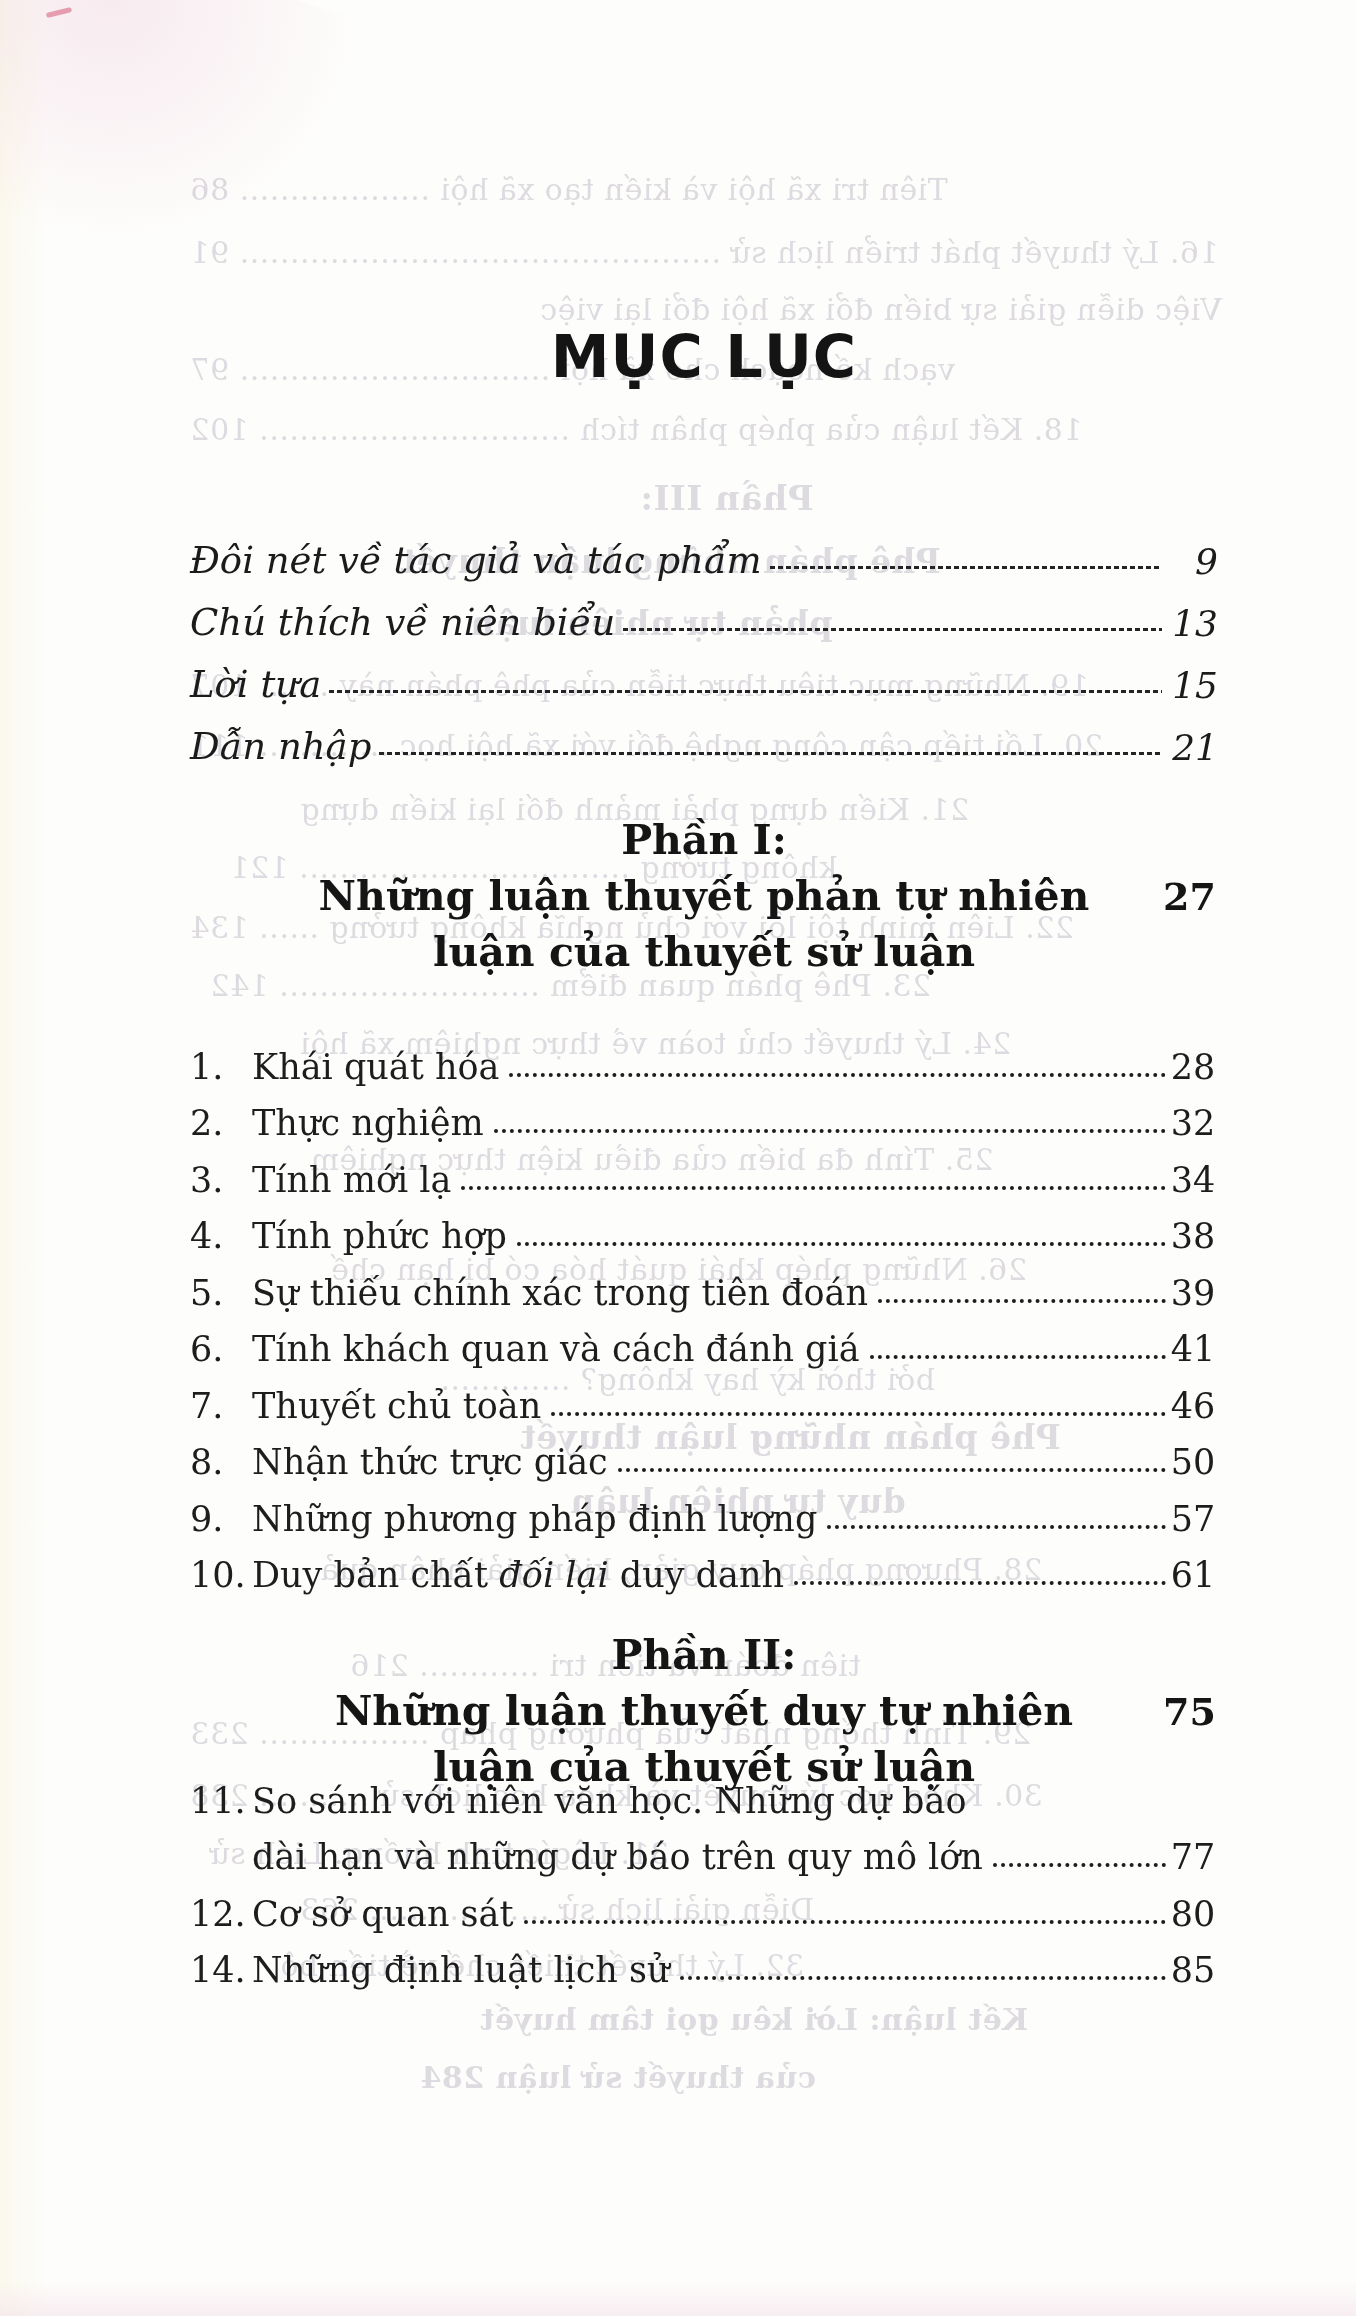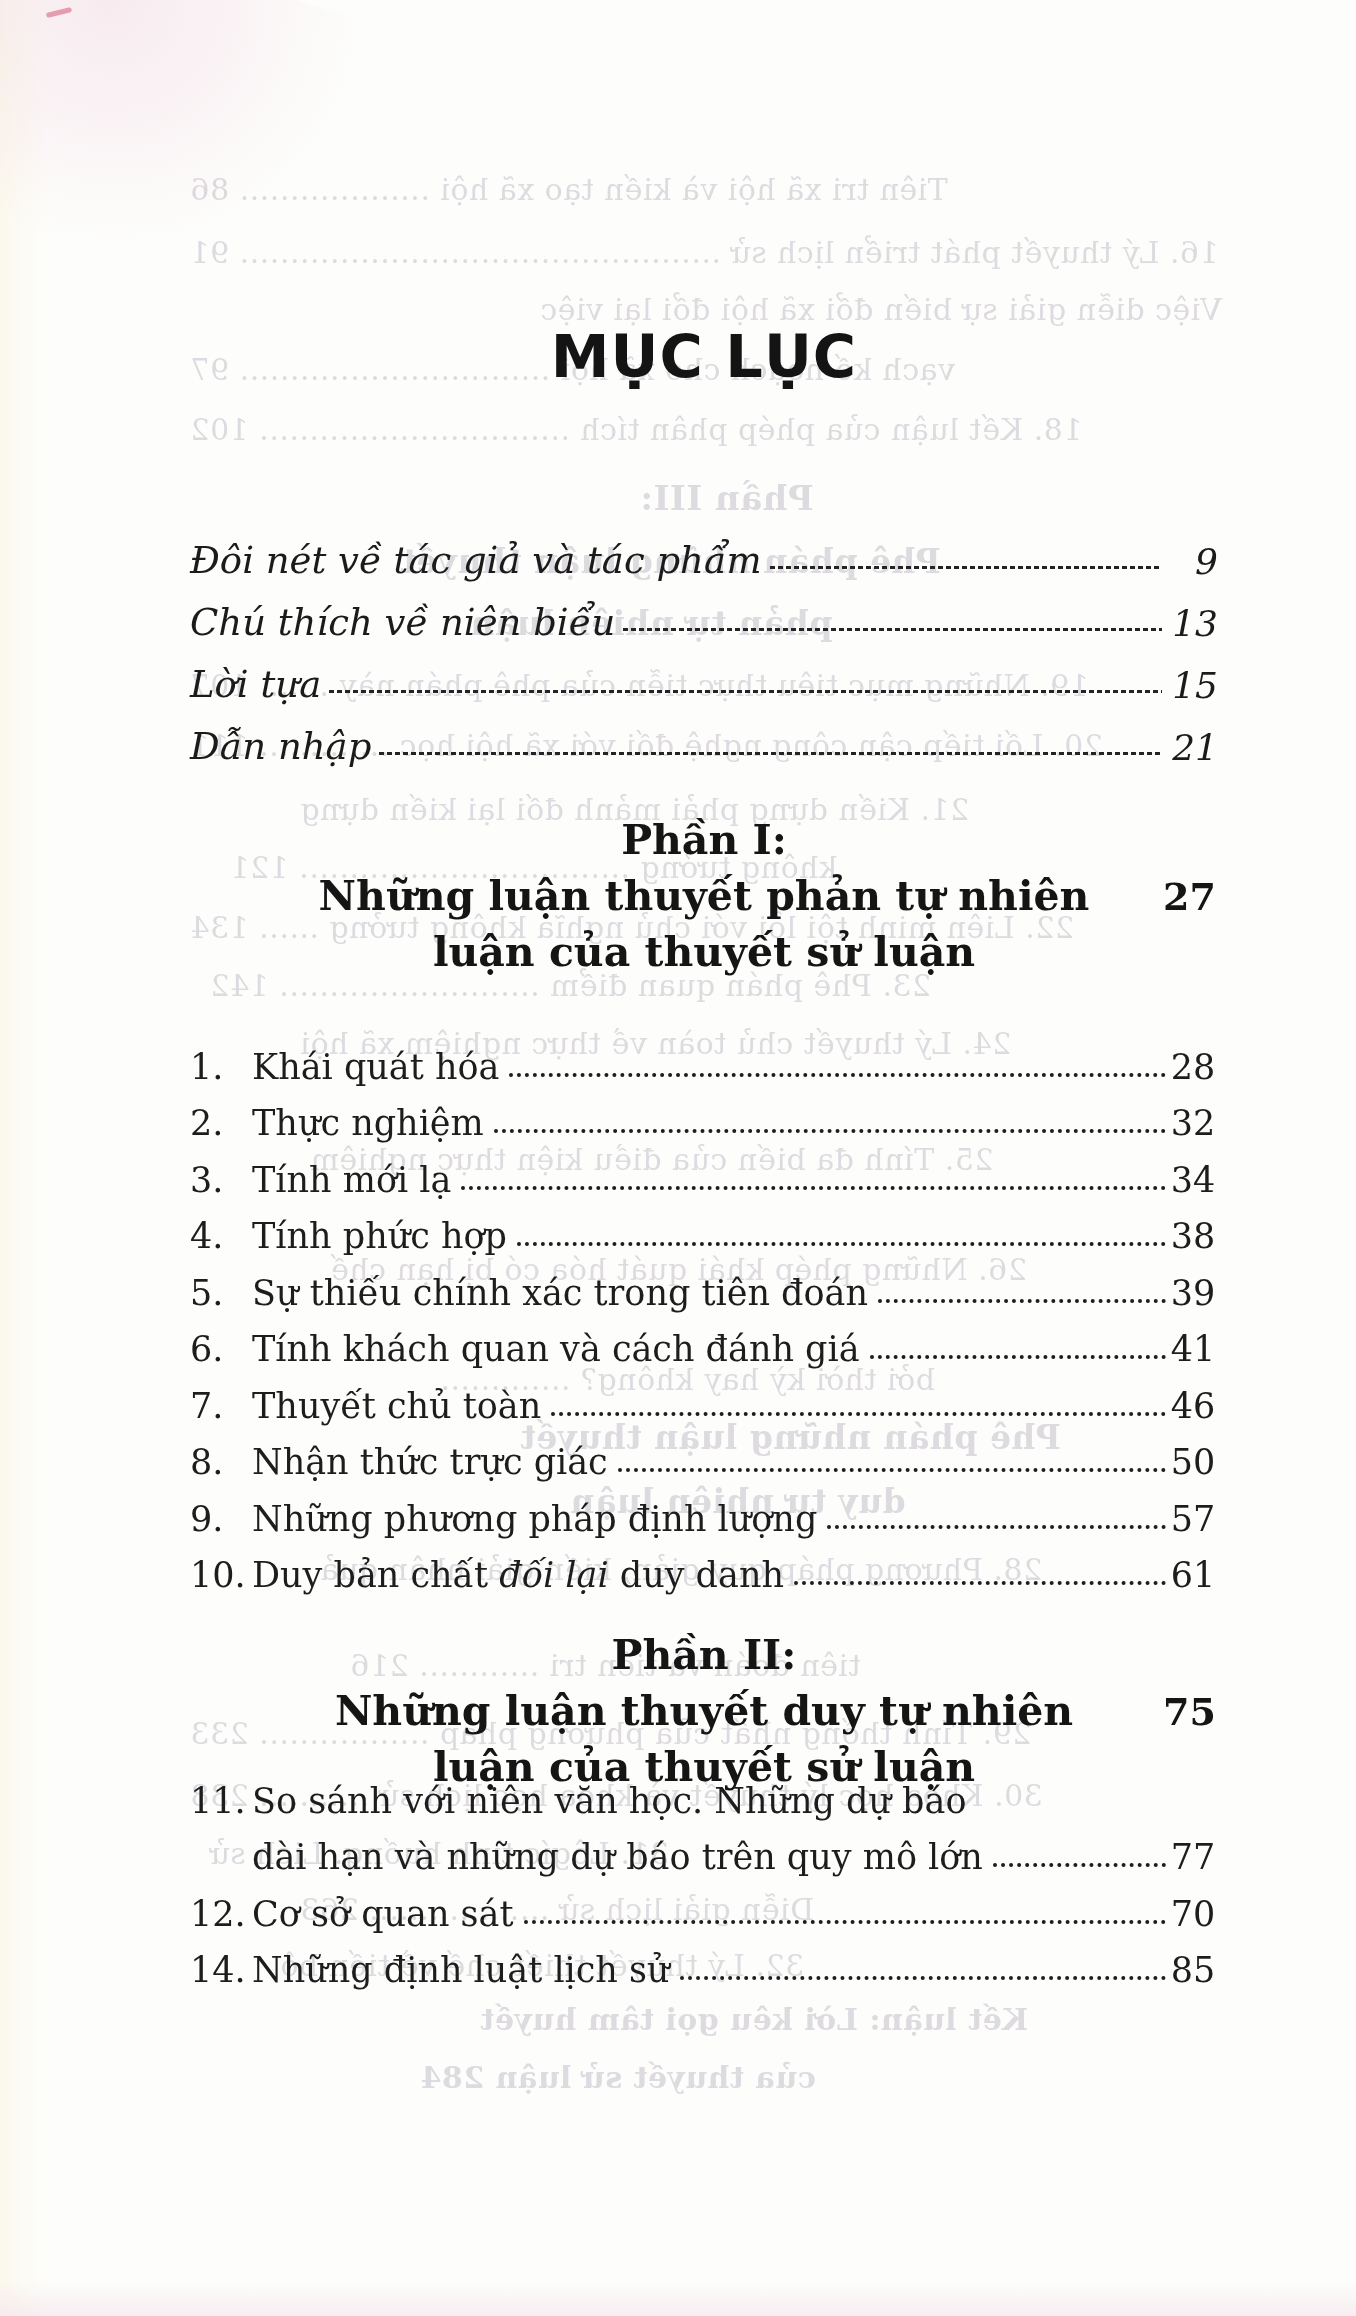--- a/index.html
+++ b/index.html
@@ -244,21 +244,21 @@
     <li class="toc-row">
       <span class="toc-num"></span>
       <span class="toc-title">dài hạn và những dự báo trên quy mô lớn</span>
       <span class="toc-dots"></span>
       <span class="toc-page">77</span>
     </li>
     <li class="toc-row">
       <span class="toc-num">12.</span>
       <span class="toc-title">Cơ sở quan sát</span>
       <span class="toc-dots"></span>
-      <span class="toc-page">70</span>
+      <span class="toc-page">80</span>
     </li>
     <li class="toc-row">
       <span class="toc-num">14.</span>
       <span class="toc-title">Những định luật lịch sử</span>
       <span class="toc-dots"></span>
       <span class="toc-page">85</span>
     </li>
   </ol>
 
 </div>

